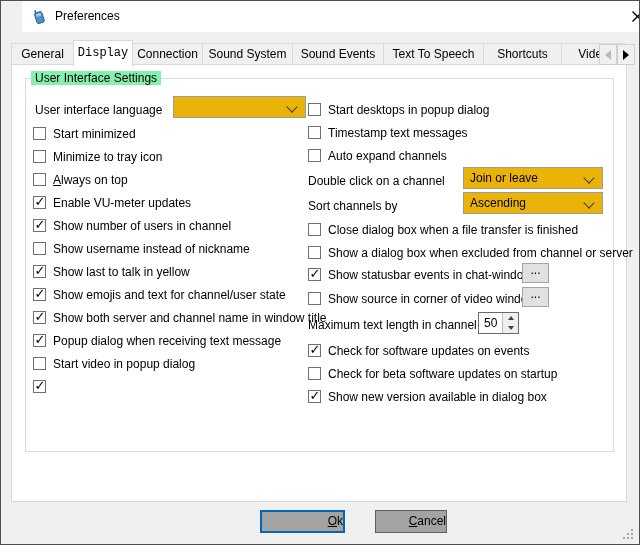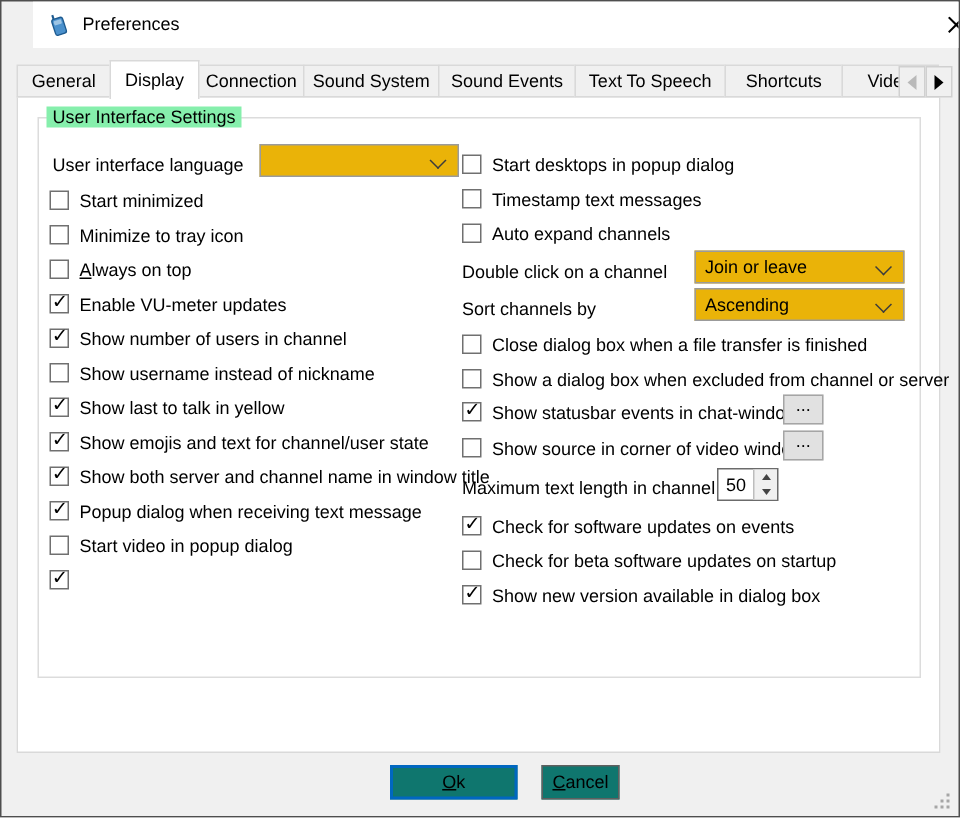--- a/index.html
+++ b/index.html
@@ -6,21 +6,21 @@
   .dlg{position:relative;width:640px;height:545px;background:#f0f0f0;border:1px solid #4e4e4e;box-sizing:border-box;overflow:hidden;font-size:12px;color:#000;}
   
   .titlebar{position:absolute;left:0;top:0;width:100%;height:31px;background:#ffffff;margin-left:21px;}
   .appicon{position:absolute;left:9px;top:7px;width:17px;height:17px;}
   .title{position:absolute;left:33px;top:8px;font-size:12px;}
   .closebtn{position:absolute;right:0;top:0;width:45px;height:30px;display:flex;align-items:center;justify-content:center;cursor:pointer;}
   
   .tabbar{position:absolute;left:10px;top:42px;height:22px;display:flex;z-index:2;}
   .tab{box-sizing:border-box;height:22px;line-height:20px;text-align:center;background:#f0f0f0;border:1px solid #d9d9d9;margin-left:-1px;white-space:nowrap;overflow:hidden;cursor:default;}
   .tab:first-child{margin-left:0;}
-  .tab.sel,[data-bind-selected].sel{position:relative;top:-3px;height:26px;line-height:24px;background:#ffffff;border-bottom:none;z-index:3;}
+  .tab.sel,[data-bind-selected].sel{position:relative;top:-3px;height:26px;line-height:24px;background:#ffffff;border-bottom:none;z-index:3;font-family:Liberation Mono, monospace;}
   .tabscroll{position:absolute;top:43px;box-sizing:border-box;width:18px;height:21px;background:#f0f0f0;border:1px solid #d0d0d0;display:flex;align-items:center;justify-content:center;z-index:4;}
   .arr-left{width:0;height:0;border-top:5px solid transparent;border-bottom:5px solid transparent;border-right:6px solid #b9b9b9;}
   .arr-right{width:0;height:0;border-top:5px solid transparent;border-bottom:5px solid transparent;border-left:6px solid #000;}
   
   .pane{position:absolute;left:10px;top:63px;width:616px;height:438px;background:#ffffff;border:1px solid #d9d9d9;box-sizing:border-box;z-index:1;}
   .groupbox{position:absolute;left:24px;top:77px;width:589px;height:374px;border:1px solid #dcdcdc;box-sizing:border-box;z-index:2;}
   .grouplabel{position:absolute;left:30px;top:70px;background:#86efac;padding:0 4px;z-index:3;}
   
   .row{position:absolute;display:flex;align-items:center;gap:7px;height:17px;z-index:3;}
   .lbl{white-space:nowrap;}
@@ -33,21 +33,21 @@
   
   .dots{position:absolute;box-sizing:border-box;width:27px;height:20px;background:#e1e1e1;border:1px solid #a5a5a5;text-align:center;line-height:12px;cursor:pointer;z-index:3;}
   
   .spin{position:absolute;box-sizing:border-box;width:41px;height:22px;background:#fff;border:1px solid #6b6b6b;display:flex;z-index:3;}
   .spin .sval{flex:1;padding:3px 0 0 5px;}
   .spin .btns{width:15px;border-left:1px solid #bdbdbd;display:flex;flex-direction:column;background:#f0f0f0;}
   .spin .sbtn{flex:1;display:flex;align-items:center;justify-content:center;cursor:pointer;}
   .tri-up{width:0;height:0;border-left:3.5px solid transparent;border-right:3.5px solid transparent;border-bottom:4px solid #444;}
   .tri-dn{width:0;height:0;border-left:3.5px solid transparent;border-right:3.5px solid transparent;border-top:4px solid #444;}
   
-  .btn{position:absolute;box-sizing:border-box;height:23px;background:#0f766e;border:1px solid #5f5f5f;text-align:center;line-height:20px;cursor:pointer;z-index:3;}
+  .btn{position:absolute;box-sizing:border-box;height:23px;background:#a3a3a3;border:1px solid #5f5f5f;text-align:right;line-height:20px;cursor:pointer;z-index:3;}
   .btn.default{border:2px solid #0067c0;line-height:18px;}
   
   .grip{position:absolute;right:4px;bottom:3px;width:12px;height:12px;z-index:3;cursor:nwse-resize;}
   .grip::before{content:"";position:absolute;left:0;top:0;width:2px;height:2px;background:transparent;
     box-shadow:8px 0 0 #a6a6a6, 4px 4px 0 #a6a6a6, 8px 4px 0 #a6a6a6, 0 8px 0 #a6a6a6, 4px 8px 0 #a6a6a6, 8px 8px 0 #a6a6a6;}
   u{text-decoration:underline;}
 </style>
 </head>
 <body>
 
@@ -219,16 +219,16 @@
   <div class="row" style="left:307px;top:364px">
     <span class="cb"></span>
     <span class="lbl" data-bind="right.checkboxes_bottom.1.label">Check for beta software updates on startup</span>
   </div>
   <div class="row" style="left:307px;top:387px">
     <span class="cb checked"></span>
     <span class="lbl" data-bind="right.checkboxes_bottom.2.label">Show new version available in dialog box</span>
   </div>
 
   <div class="btn default" style="left:259px;top:509px;width:85px" data-bind="footer.ok"><u>O</u>k</div>
-  <div class="btn" style="left:360px;top:509px;width:52px" data-bind="footer.cancel"><u>C</u>ancel</div>
+  <div class="btn" style="left:374px;top:509px;width:72px" data-bind="footer.cancel"><u>C</u>ancel</div>
 
   <div class="grip"></div>
 </div>
 
 </body></html>

